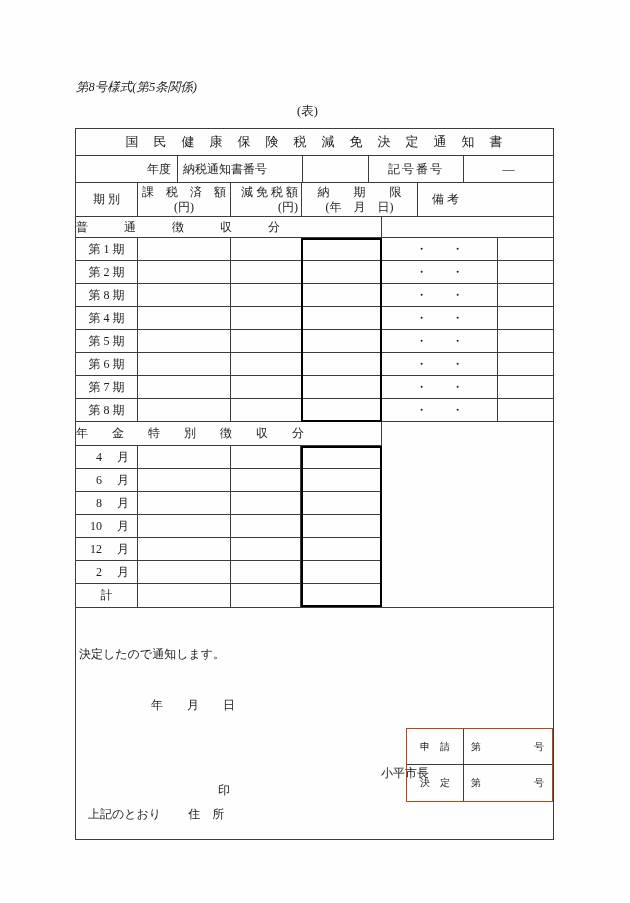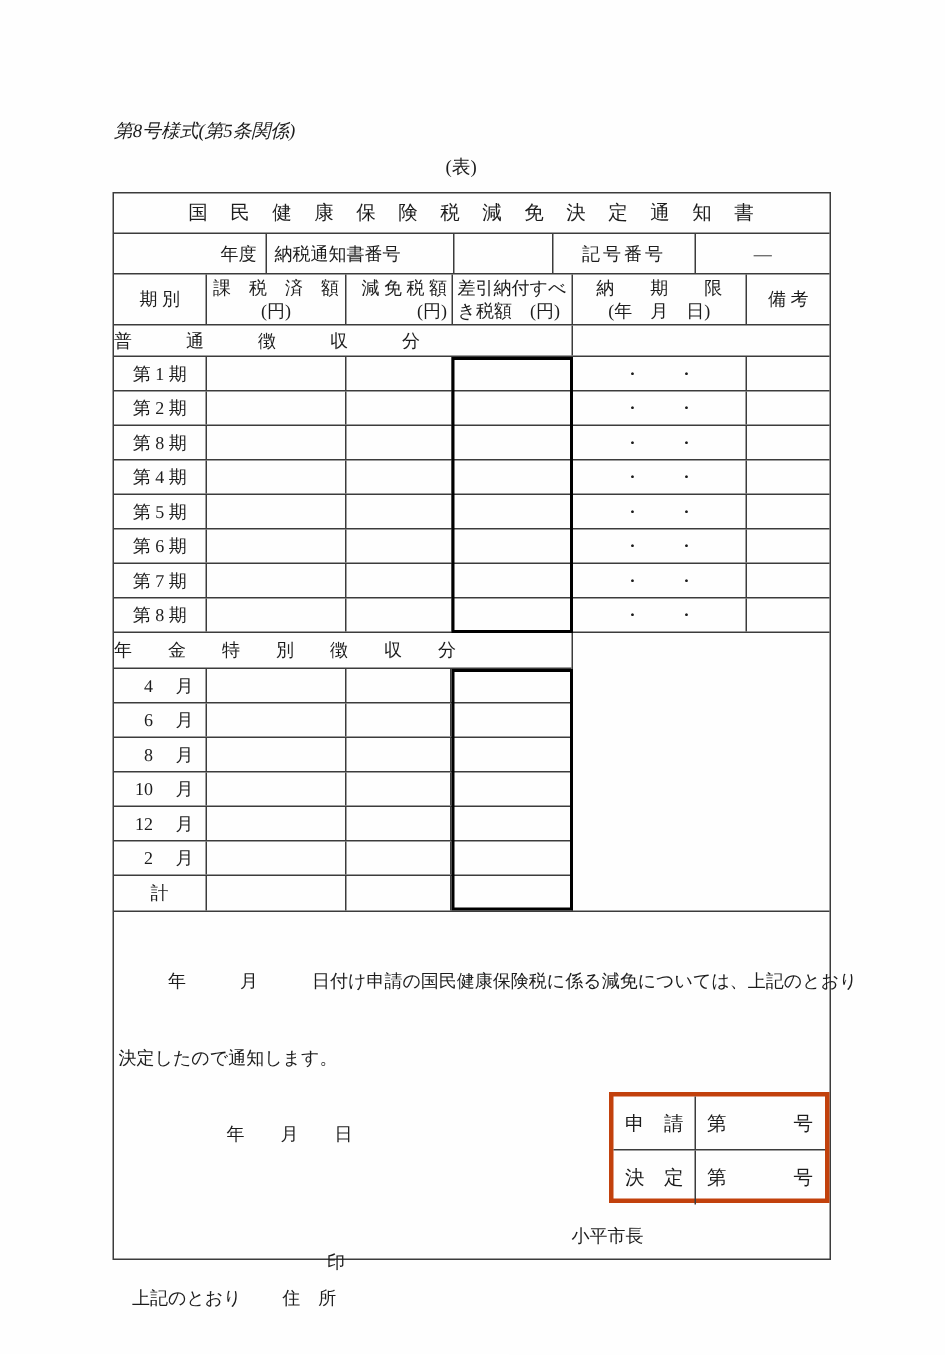--- a/index.html
+++ b/index.html
@@ -79,21 +79,21 @@
     white-space:pre;
   }
   .notice .nline { height:17px; }
   .notice .gap { margin-top:6px; height:19px; line-height:19px; }
   .mayor-line span.mayor { margin-left:281px; }
   .mayor-line span.seal  { margin-left:118px; }
 
   .stamp {
     position:absolute; left:406px; top:728px;
     width:147px; height:74px;
-    border:3px solid #c2410c; font-size:13px;
+    border:1px solid #c2410c; font-size:10px;
   }
   .stamp .s-row { display:flex; height:36px; }
   .stamp .s-row.first { border-bottom:1px solid #3c3c3c; }
   .stamp .s-label { width:57px; border-right:1px solid #3c3c3c; display:flex; align-items:center; justify-content:center; white-space:pre; }
   .stamp .s-no { width:88px; display:flex; align-items:center; justify-content:space-between; padding:0 8px 0 7px; }
 </style>
 </head>
 <body>
 
 <div class="page">
@@ -118,24 +118,20 @@
     <div class="t-row row-header">
       <div class="c w-period">期 別</div>
       <div class="c w-taxed">
         <div>課　税　済　額</div>
         <div class="sub">(円)</div>
       </div>
       <div class="c w-red col-right">
         <div>減 免 税 額</div>
         <div class="sub">(円)</div>
       </div>
-      <div class="c w-net col-left">
-        <div>差引納付すべ</div>
-        <div class="sub">き税額　(円)</div>
-      </div>
       <div class="c w-due">
         <div>納　　期　　限</div>
         <div class="sub">(年　月　日)</div>
       </div>
       <div class="c w-rem last">備 考</div>
     </div>
 
     <div class="t-row row-section">
       <div class="c sec-left">普　　　通　　　徴　　　収　　　分</div>
       <div class="c sec-right last"></div>
@@ -250,21 +246,20 @@
           <div class="c pw1">計</div>
           <div class="c pw2"></div>
           <div class="c pw3"></div>
           <div class="c pw4"></div>
         </div>
       </div>
       <div class="pension-right"></div>
     </div>
 
     <div class="notice">
-      <div class="nline">　　　年　　　月　　　日付け申請の国民健康保険税に係る減免については、上記のとおり</div>
       <div class="nline"> 決定したので通知します。</div>
       <div class="nline"> 　　　　　　年　　月　　日</div>
       <div class="nline mayor-line">
         <span class="mayor">小平市長</span>
         <span class="seal">印</span>
       </div>
       <div class="gap">　上記のとおり　　 住　所</div>
       
     </div>
 

